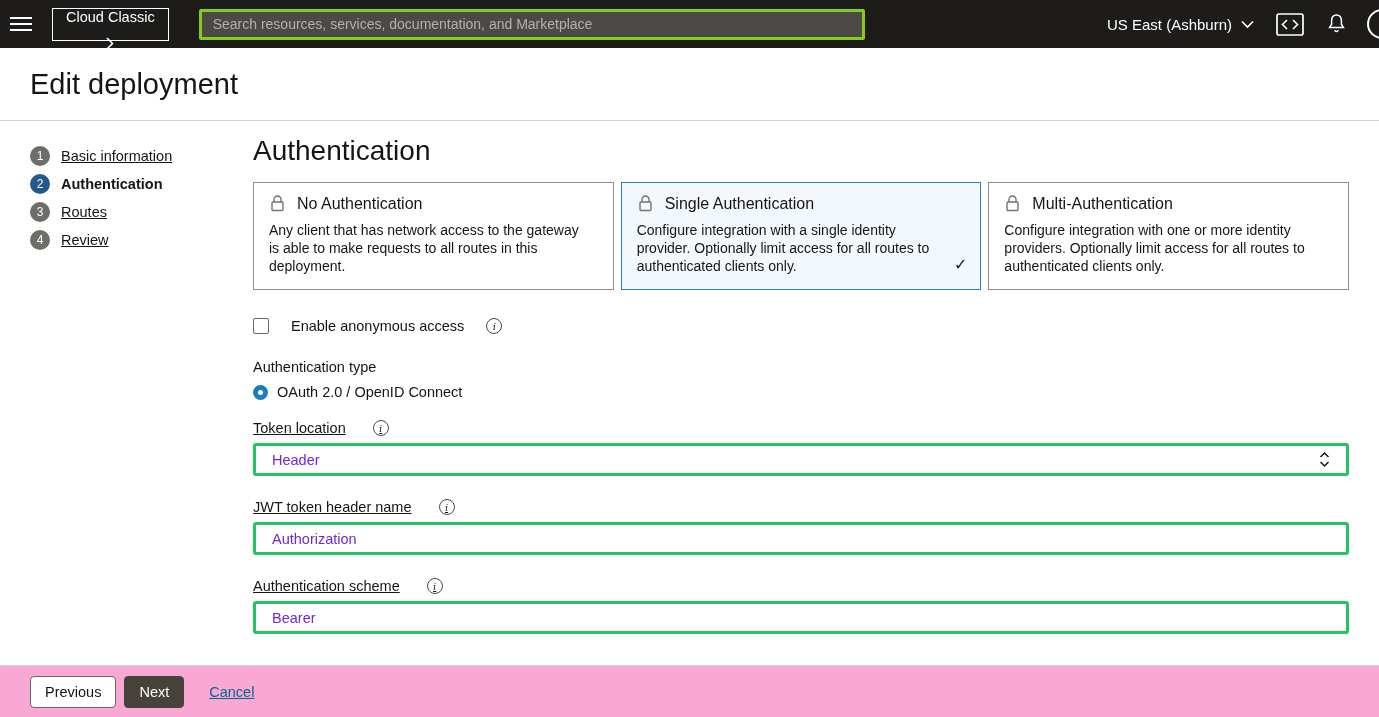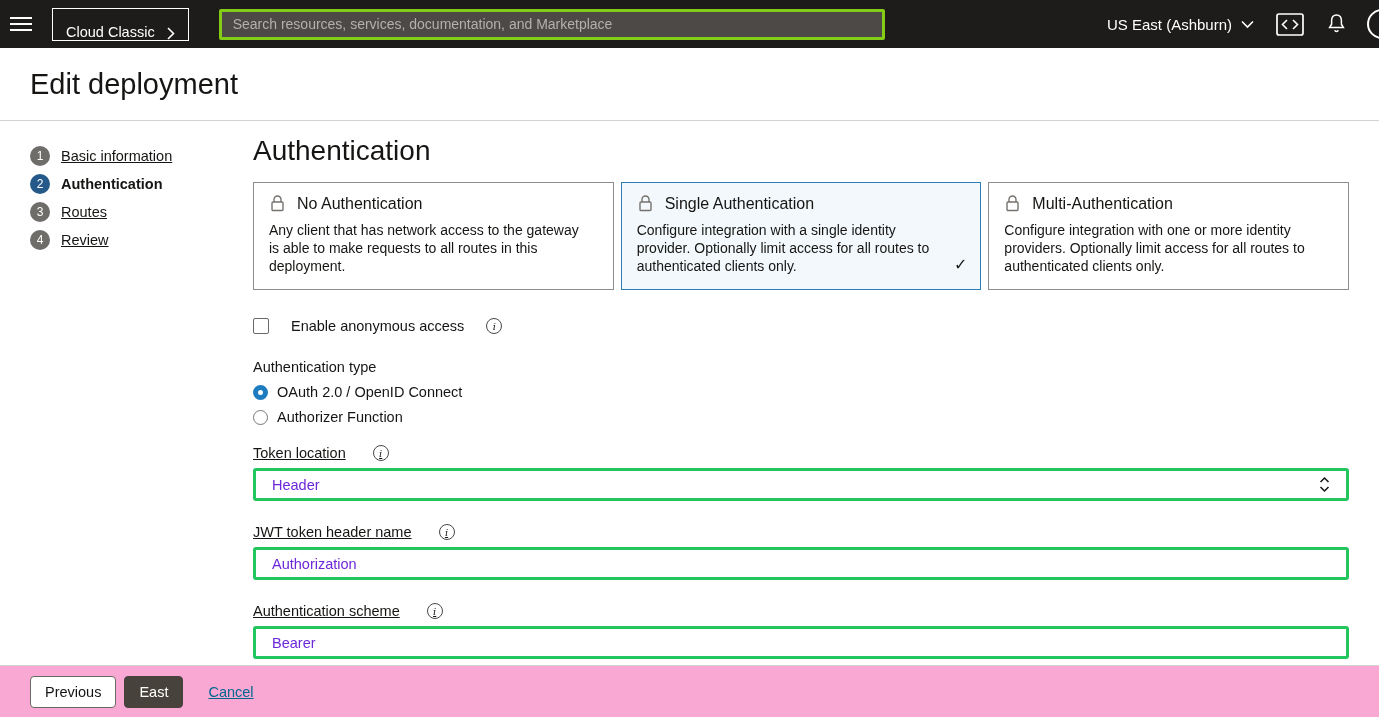--- a/index.html
+++ b/index.html
@@ -20,23 +20,23 @@
     padding-left: 10px;
   }
   .menu-button { width: 30px; height: 30px; display: flex; flex-direction: column;
     justify-content: center; gap: 4px; cursor: pointer; margin-right: 12px; }
   .menu-button span { display: block; height: 2px; width: 22px; background: #fff; }
   .brand { display: flex; align-items: baseline; gap: 7px; margin-right: 20px; white-space: nowrap; }
   .brand-oracle { color: #fff; font-weight: 700; font-size: 23px; letter-spacing: 1.5px; }
   .brand-cloud { color: #f1efee; font-weight: 400; font-size: 21px; }
   .cloud-classic-btn {
     border: 1px solid #ffffff; color: #fff; height: 33px;
-    display: flex; align-items: flex-end; gap: 12px;
+    display: flex; align-items: center; gap: 12px;
     padding: 0 13px; font-size: 14.5px; cursor: pointer; white-space: nowrap;
-    background: transparent; margin-right: 30px;
+    background: transparent; margin-right: 30px; flex-direction: column;
   }
   .search-input {
     width: 666px; height: 31px;
     background: #4c4946; border: 3px solid #84cc16; border-radius: 2px;
     color: #e8e6e3; font-size: 14px; padding: 0 11px; outline: none;
     font-family: "Liberation Sans", sans-serif;
   }
   .search-input::placeholder { color: #b3b0ad; }
   .region-selector { margin-left: auto; display: flex; align-items: center; gap: 9px;
     color: #fff; font-size: 15px; cursor: pointer; white-space: nowrap; }
@@ -243,24 +243,20 @@
         <span class="text-label">Enable anonymous access</span>
         <span class="info-icon">i</span>
       </div>
 
       <div class="auth-type">
         <span class="text-label">Authentication type</span>
         <div class="radio-row">
           <span class="radio selected"></span>
           <span class="text-label">OAuth 2.0 / OpenID Connect</span>
         </div>
-        <div class="radio-row">
-          <span class="radio unselected"></span>
-          <span class="text-label">Authorizer Function</span>
-        </div>
       </div>
 
       <div class="field">
         <div class="field-label-row">
           <span class="text-label">Token location</span>
           <span class="info-icon">i</span>
         </div>
         <div class="select-box">
           <span>Header</span>
           <span>
@@ -286,17 +282,17 @@
           <span class="info-icon">i</span>
         </div>
         <input class="text-input" type="text" value="Bearer" style="">
       </div>
 
     </div>
   </div>
 
   <div class="footer">
     <button class="btn btn-previous">Previous</button>
-    <button class="btn btn-next">East</button>
+    <button class="btn btn-next">Next</button>
     <span class="cancel-link">Cancel</span>
   </div>
 
 </div>
 
 </body></html>

